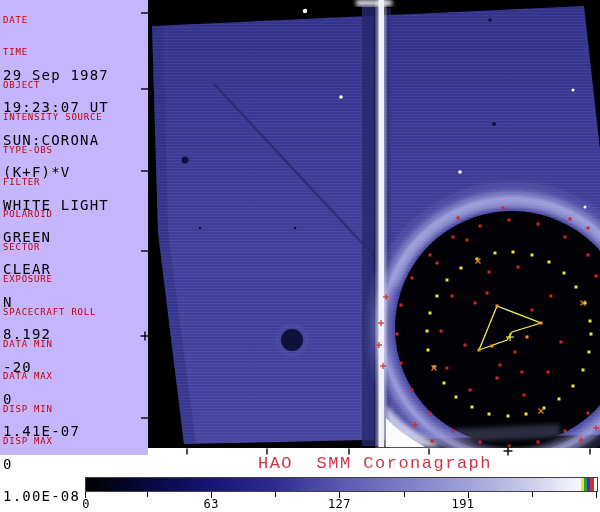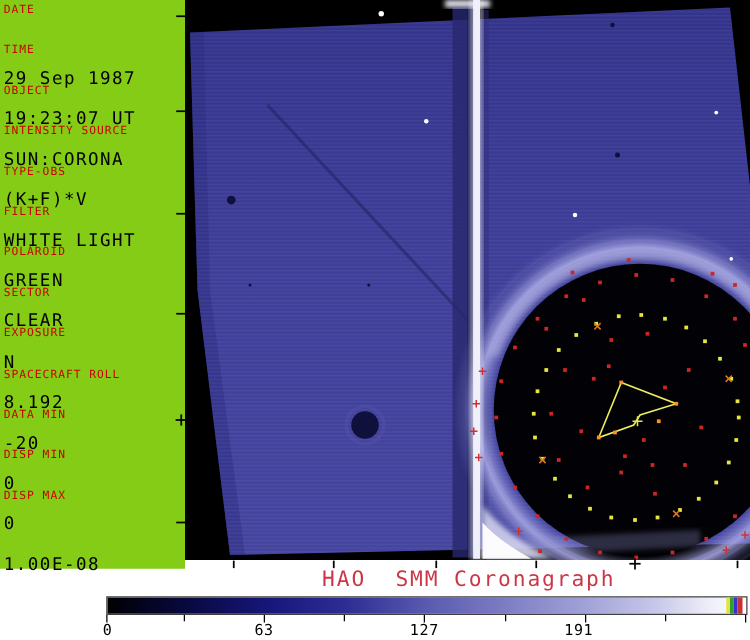--- a/index.html
+++ b/index.html
@@ -2,33 +2,33 @@
 <html><head>
 <meta charset="utf-8">
 <style>
   html,body{margin:0;padding:0;}
   body{
     width:600px;height:512px;position:relative;overflow:hidden;
     background:#ffffff;font-family:"DejaVu Sans Mono","Liberation Mono",monospace;
   }
   .sidebar{
     position:absolute;left:0;top:0;width:148px;height:455px;
-    background:#84cc16;padding:2px 0 0 3px;box-sizing:border-box;z-index:2;
+    background:#c4b5fd;padding:14px 0 0 3px;box-sizing:border-box;z-index:2;
   }
   .field{height:32.4px;overflow:visible;}
   .flabel{
     color:#c80000;font-size:9px;line-height:12px;letter-spacing:0.8px;white-space:pre;
   }
   .fvalue{
     color:#000;font-size:14px;line-height:17px;letter-spacing:1.2px;white-space:pre;margin-top:41px;
   }
   #imgsvg{position:absolute;left:140px;top:0;width:460px;height:456px;z-index:3;}
   .title{
     position:absolute;left:150px;top:453px;width:450px;height:22px;line-height:22px;
-    text-align:center;color:#cc3748;font-size:17px;letter-spacing:1.5px;white-space:pre;z-index:4;
+    text-align:center;color:#cc3748;font-size:17px;letter-spacing:1.5px;white-space:pre;z-index:4;font-family:Liberation Mono, monospace;
   }
   .colorbar{
     position:absolute;left:85px;top:477px;width:513px;height:15px;
     box-sizing:border-box;border:1px solid #404040;
     background:linear-gradient(to right,
       #000002 0%, #08083e 12%, #16167a 25%, #2c2c93 37%, #5a5ab0 50%,
       #7c7cc4 62%, #a2a2d8 75%, #c8c8ea 86%, #ededf8 94%, #ffffff 100%);
     z-index:4;
   }
   .lut-stripe{position:absolute;top:0;height:13px;}
@@ -89,20 +89,24 @@
   <div class="field">
     <div class="flabel">SPACECRAFT ROLL</div>
     <div class="fvalue">-20</div>
   </div>
 
   <div class="field">
     <div class="flabel">DATA MIN</div>
     <div class="fvalue">0</div>
   </div>
 
+  <div class="field">
+    <div class="flabel">DATA MAX</div>
+    <div class="fvalue">1.41E-07</div>
+  </div>
 
   <div class="field">
     <div class="flabel">DISP MIN</div>
     <div class="fvalue">0</div>
   </div>
 
   <div class="field">
     <div class="flabel">DISP MAX</div>
     <div class="fvalue">1.00E-08</div>
   </div>

